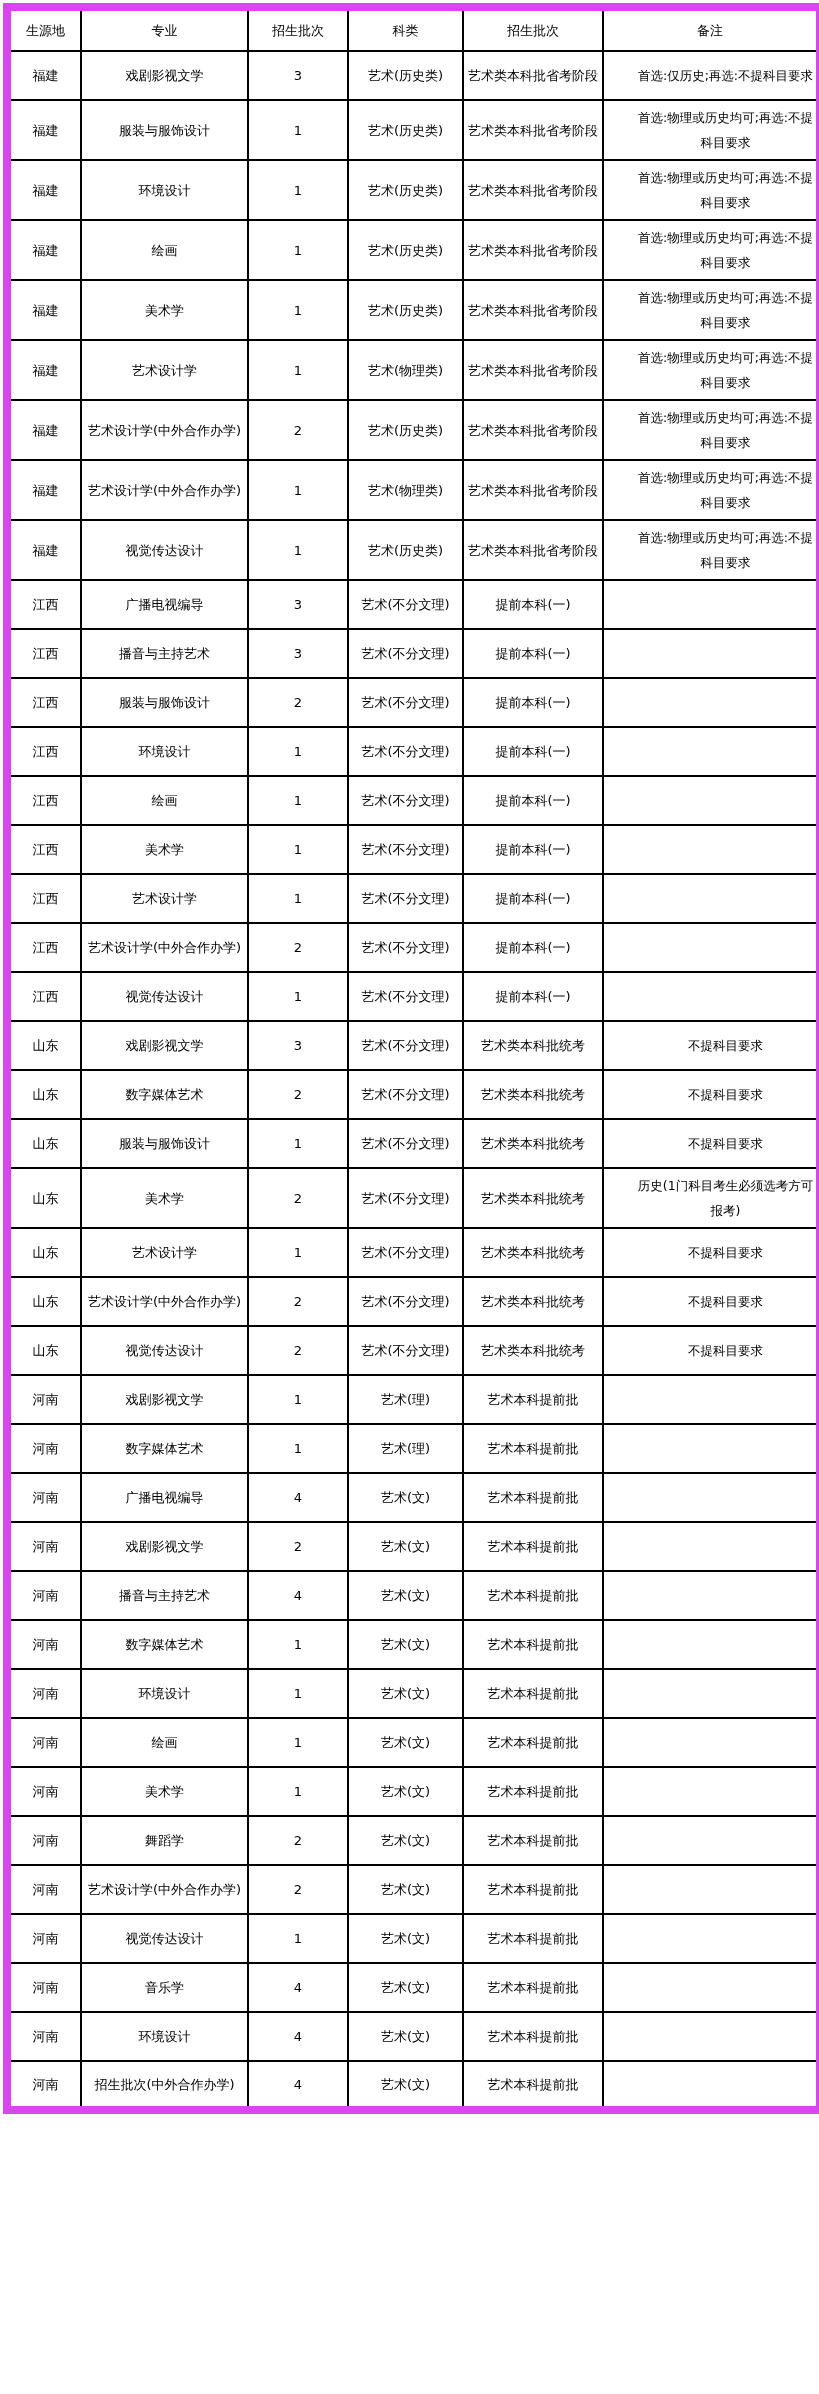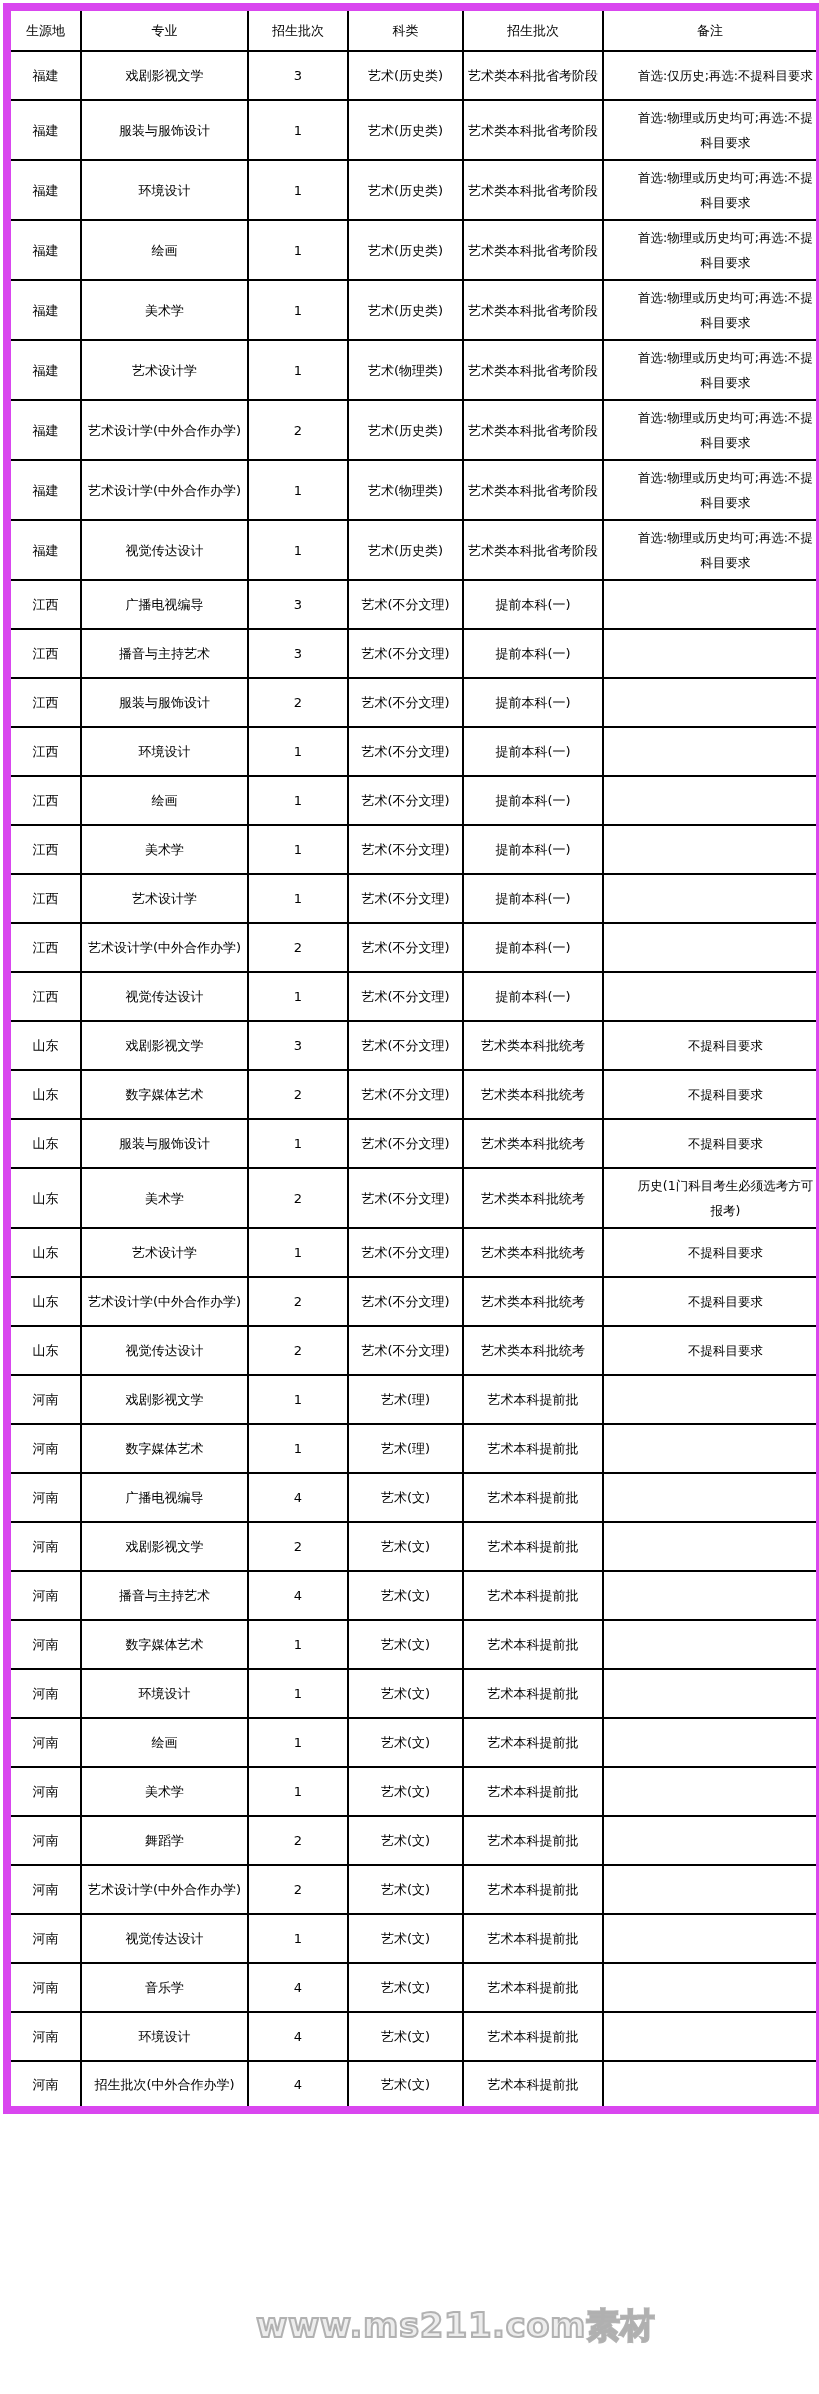--- a/index.html
+++ b/index.html
@@ -397,15 +397,14 @@
       <td>河南</td>
       <td>招生批次(中外合作办学)</td>
       <td>4</td>
       <td>艺术(文)</td>
       <td>艺术本科提前批</td>
       <td class="note"></td>
     </tr>
       </tbody>
   </table>
 
-  <div class="watermark">www.ms211.com素材</div>
 
 </div>
 
 </body></html>

